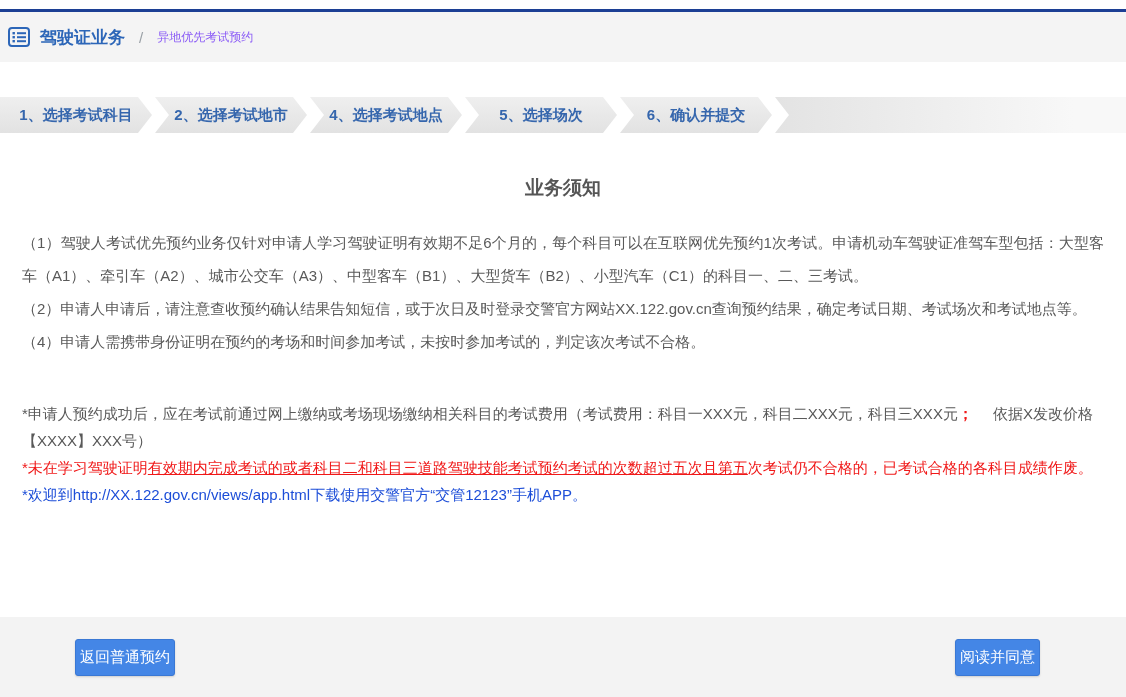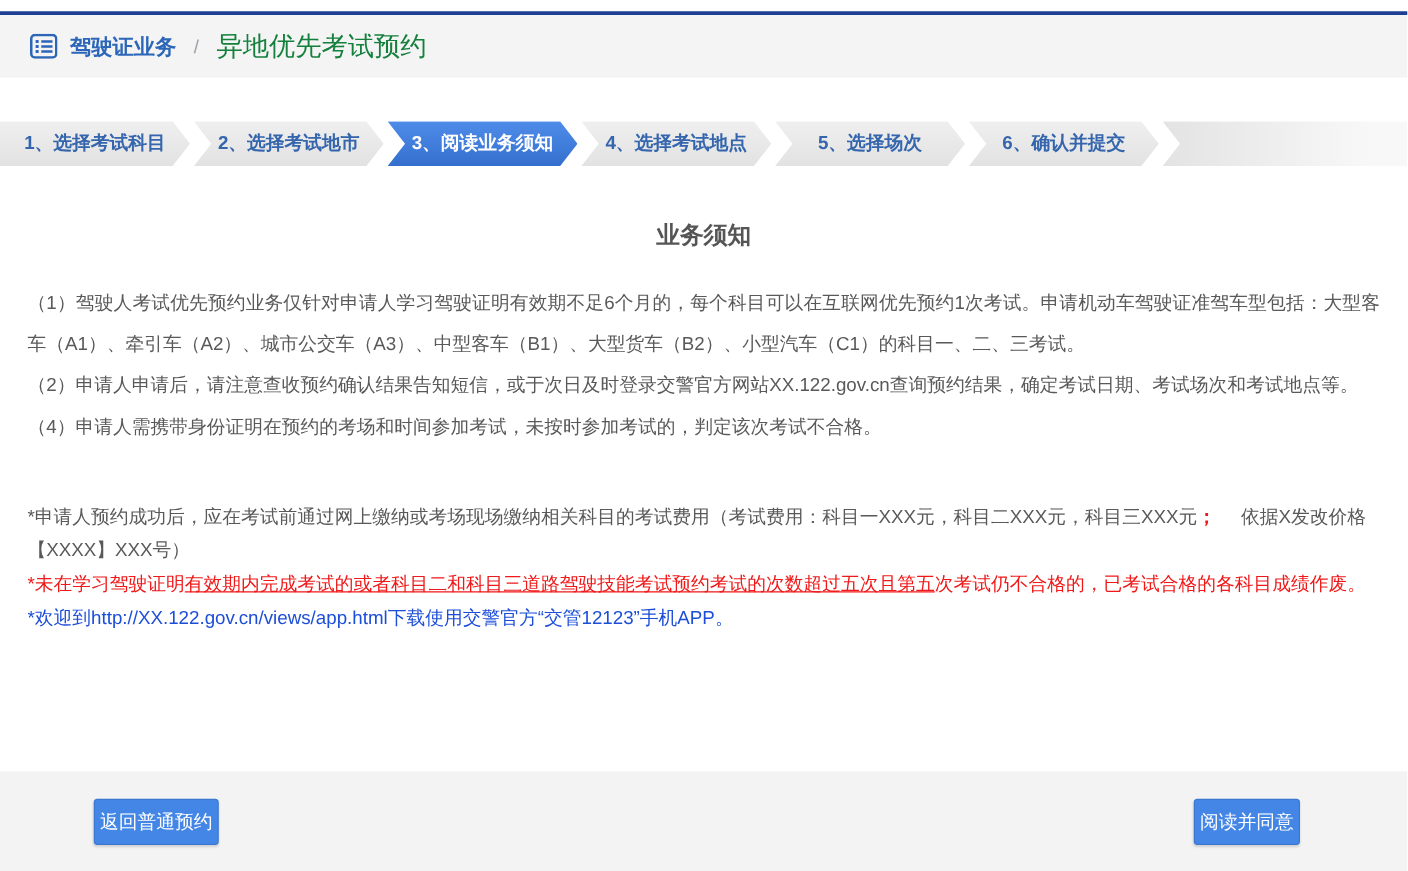--- a/index.html
+++ b/index.html
@@ -12,26 +12,26 @@
   .page { display: flex; flex-direction: column; width: 1126px; height: 697px; overflow: hidden; }
 
   
   .top-spacer { height: 9px; background: #ffffff; }
   .top-line { height: 3px; background: #1c3f94; }
 
   
   .header {
     height: 50px; background: #f4f4f4;
     display: flex; align-items: center;
-    padding: 0 24px; gap: 10px;
+    padding: 0 8px; gap: 10px;
   }
   .header .icon { display: inline-flex; align-items: center; }
   .header .module-title { color: #2c66b8; font-size: 17px; font-weight: bold; }
   .header .sep { color: #9aa0a6; font-size: 15px; margin: 0 4px; }
-  .header .crumb { color: #15803d; font-size: 21px; }
+  .header .crumb { color: #8b5cf6; font-size: 12px; }
 
   
   .steps-wrap { margin-top: 35px; height: 48px; display: flex; width: 1126px; }
   .step {
     width: 152px; height: 36px; line-height: 36px;
     text-align: center; font-size: 15px; font-weight: bold;
     color: #3566ad;
     background: linear-gradient(180deg,#efefef,#e2e2e2);
     clip-path: polygon(0 0, calc(100% - 14px) 0, 100% 50%, calc(100% - 14px) 100%, 0 100%, 14px 50%);
     margin-left: 3px;
@@ -105,23 +105,20 @@
     <span class="crumb">异地优先考试预约</span>
   </header>
 
   <nav class="steps-wrap">
     <div class="step first">
       <span>1、选择考试科目</span>
     </div>
     <div class="step">
       <span>2、选择考试地市</span>
     </div>
-    <div class="step active">
-      <span>3、阅读业务须知</span>
-    </div>
     <div class="step">
       <span>4、选择考试地点</span>
     </div>
     <div class="step">
       <span>5、选择场次</span>
     </div>
     <div class="step">
       <span>6、确认并提交</span>
     </div>
     <div class="step-filler"></div>

